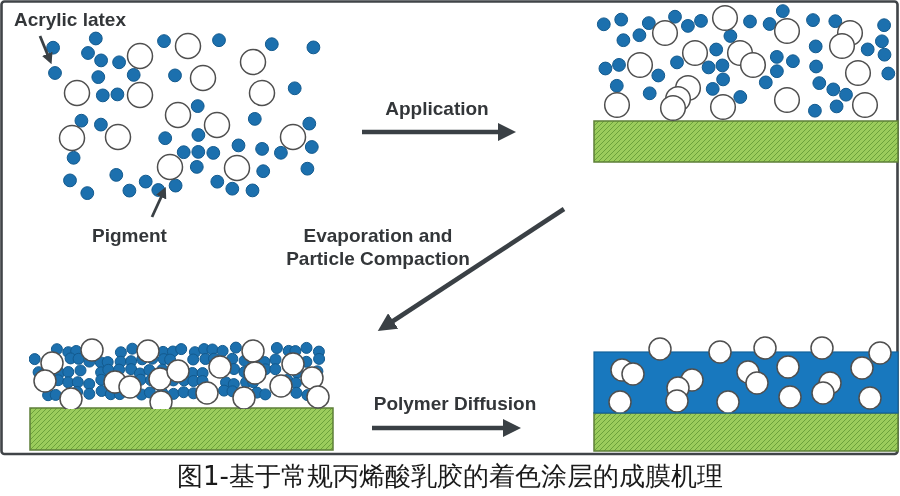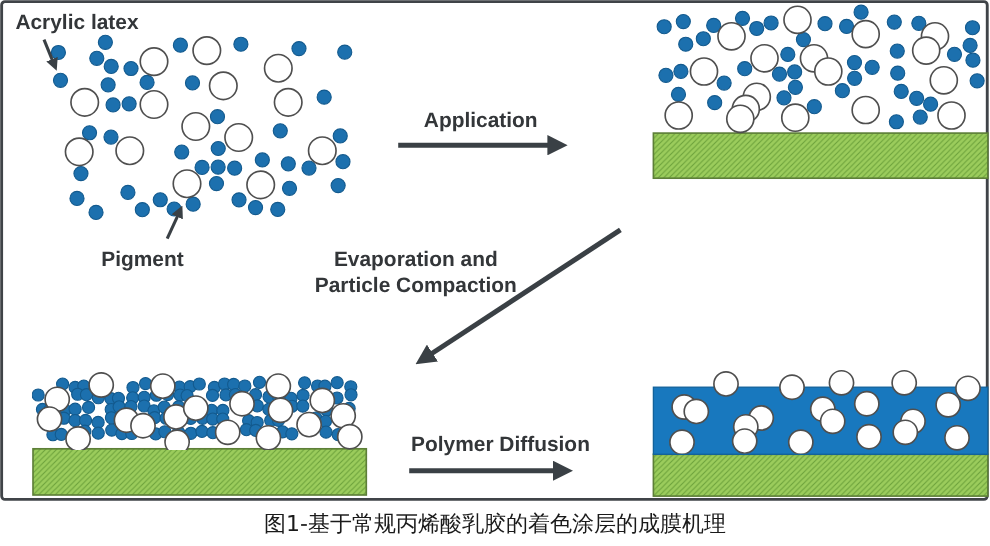--- a/index.html
+++ b/index.html
@@ -10,21 +10,21 @@
   .substrate{fill:url(#hatch);stroke:var(--substrate-edge,#5d7f38);stroke-width:1.5;}
   .hatch-bg{fill:var(--substrate-green,#9bcc5c);}
   .hatch-line{stroke:var(--substrate-hatch,#6ca23b);stroke-width:1;}
   .film{fill:var(--film-blue,#1878be);stroke:var(--film-edge,#12629b);stroke-width:1.2;}
   .arrow{stroke:var(--arrow,#3a4045);stroke-width:4.6;fill:none;marker-end:url(#arrowhead);}
   .pointer{stroke:var(--arrow,#3a4045);stroke-width:2.8;fill:none;marker-end:url(#arrowhead);}
   #arrowhead path{fill:var(--arrow,#3a4045);}
   .latex-dot{fill:var(--latex-blue,#1c70ae);stroke:var(--latex-edge,#135a8e);stroke-width:1;}
   .pigment-ring{fill:var(--pigment-fill,#fff);stroke:var(--pigment-edge,#4f4f4f);stroke-width:1.5;}
   .caption{position:absolute;left:0;top:457px;width:900px;height:39px;display:flex;align-items:center;justify-content:center;
-           font-family:"DejaVu Sans","Liberation Sans",sans-serif;font-size:20px;color:var(--caption-text,#1a1a1a);}
+           font-family:"DejaVu Sans","Liberation Sans",sans-serif;font-size:26px;color:var(--caption-text,#1a1a1a);}
 </style>
 </head>
 <body>
 
 <div class="stage">
   <svg width="900" height="457" viewBox="0 0 900 457">
     <defs>
       <marker id="arrowhead" viewBox="0 0 10 10" refX="4" refY="5" markerWidth="4" markerHeight="4" orient="auto">
         <path d="M0,0 L10,5 L0,10 Z"></path>
       </marker>

